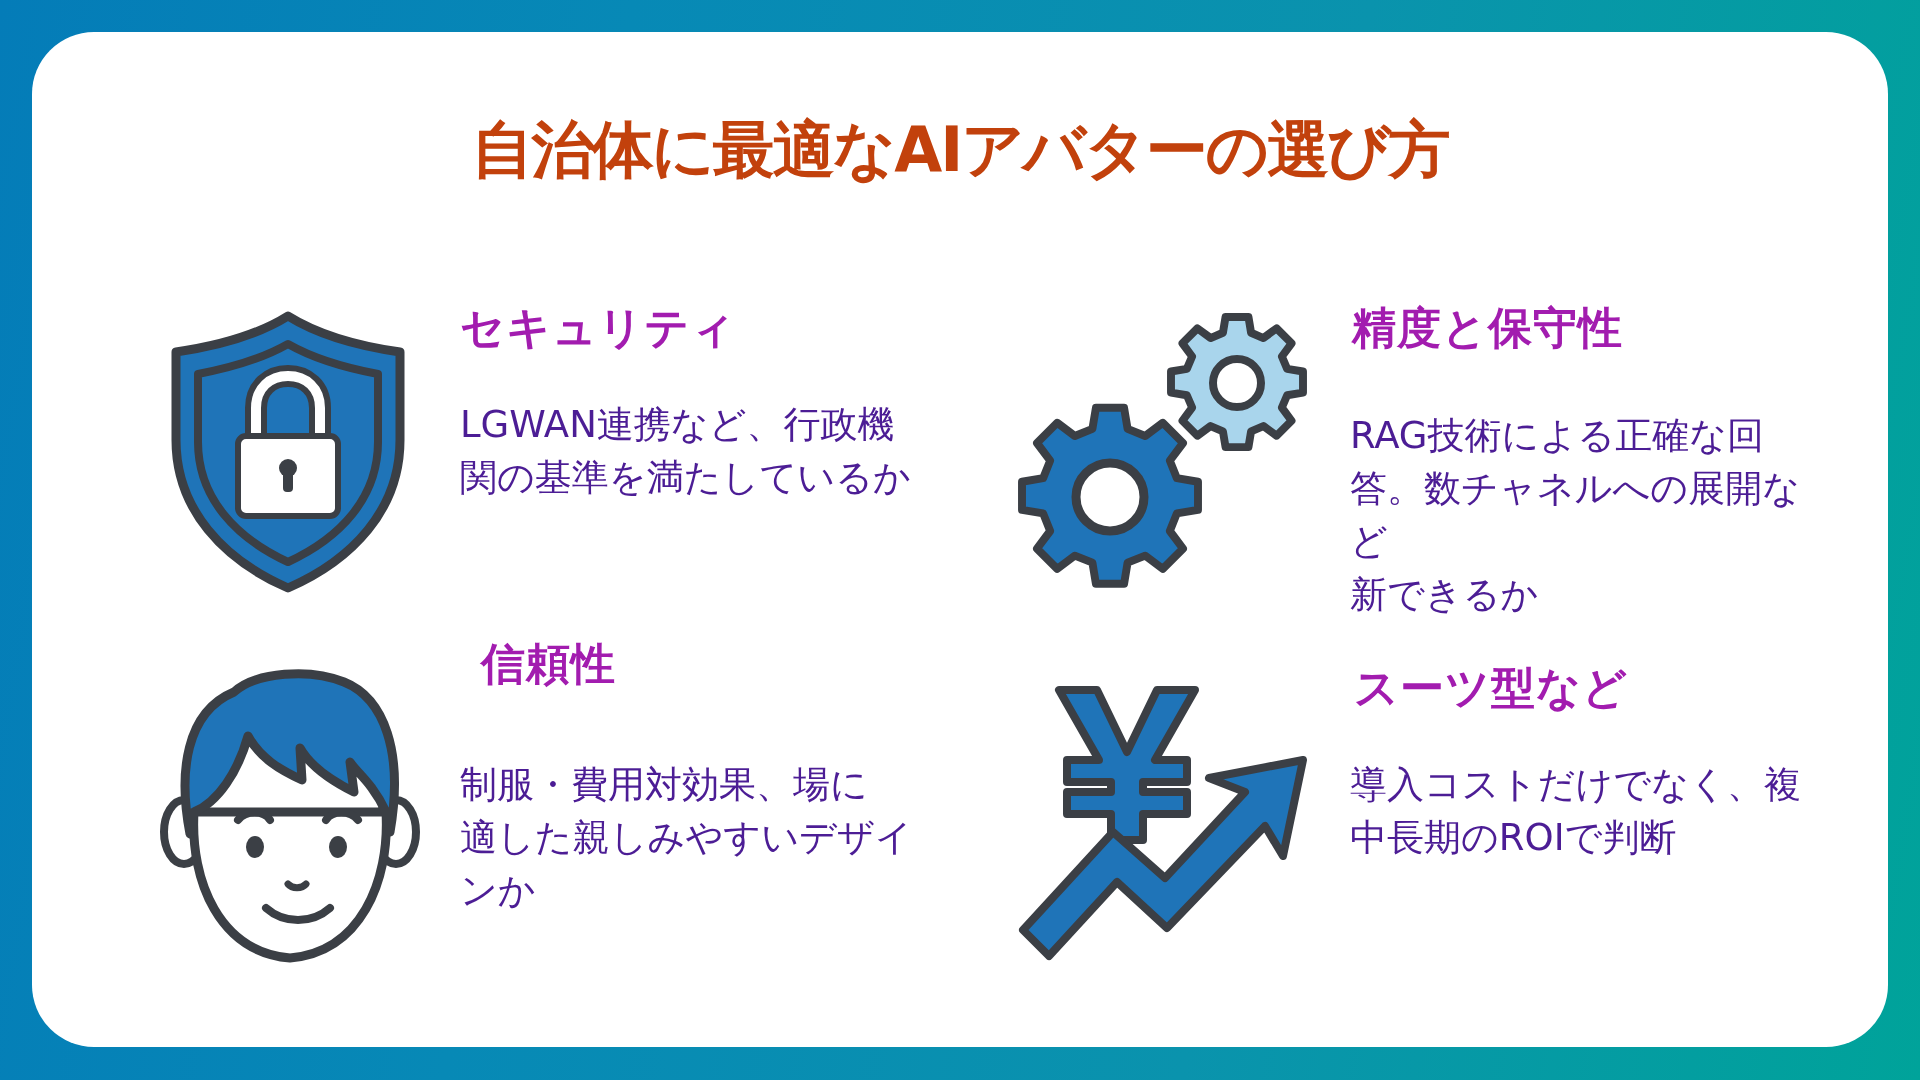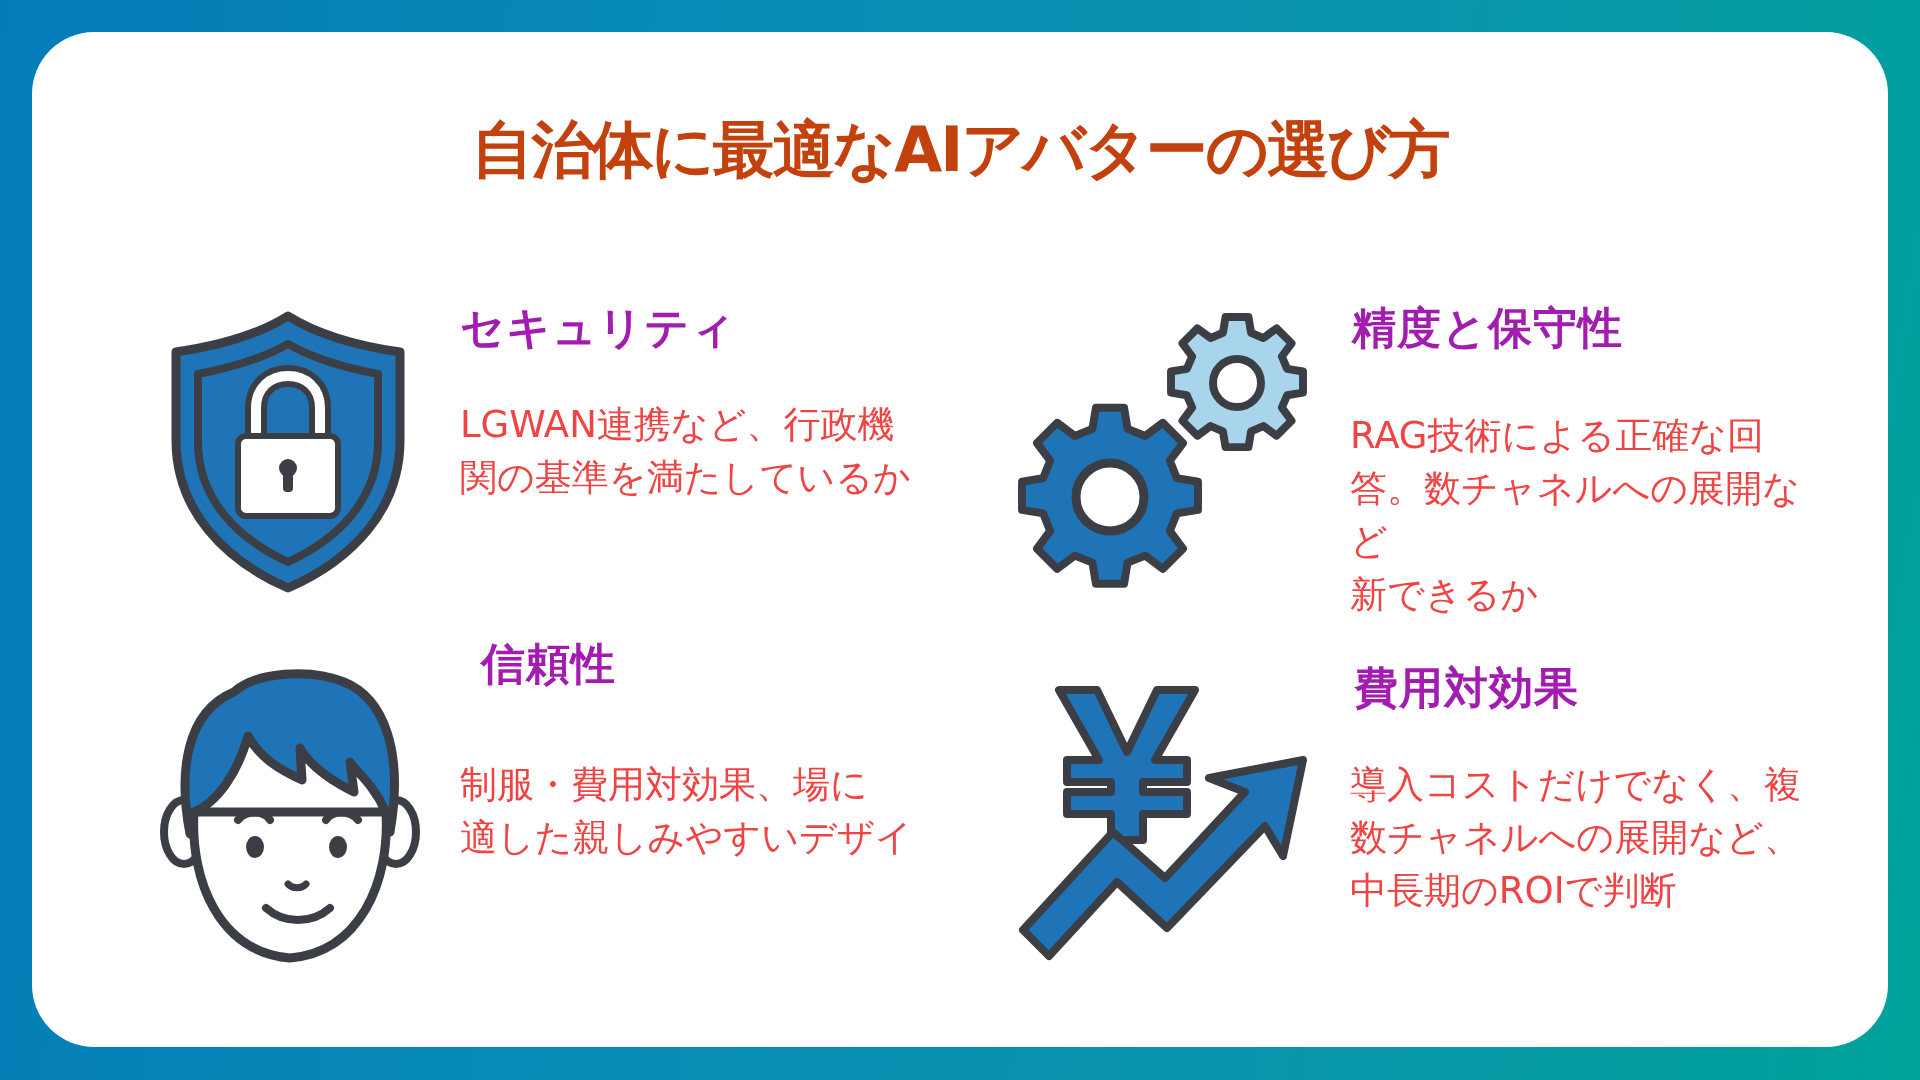--- a/index.html
+++ b/index.html
@@ -15,21 +15,21 @@
     .title {
       position: absolute; left: 0; width: 1920px; top: 108px; text-align: center;
       font-size: 62px; font-weight: bold; color: #c2410c; letter-spacing: -2px;
       line-height: 84px; white-space: nowrap;
     }
     .feature-heading {
       position: absolute; font-size: 44px; font-weight: bold; color: #a21caf;
       line-height: 56px; white-space: nowrap; letter-spacing: 1px;
     }
     .feature-body {
-      position: absolute; font-size: 37px; color: #ef4444; line-height: 53px;
+      position: absolute; font-size: 37px; color: #4c1d95; line-height: 53px;
       width: 480px; word-break: break-all;
     }
     .icon { position: absolute; }
   </style>
 </head>
 <body>
 
 <div class="card"></div>
 
 <div class="title">自治体に最適なAIアバターの選び方</div>
@@ -80,27 +80,27 @@
     <path d="M166 158 C172 148 190 148 198 158" fill="none" stroke="#3b3f45" stroke-width="8" stroke-linecap="round"></path>
     <ellipse cx="95" cy="185" rx="9" ry="11" fill="#3b3f45"></ellipse>
     <ellipse cx="178" cy="185" rx="9" ry="11" fill="#3b3f45"></ellipse>
     <path d="M128 222 C132 227 142 227 146 222" fill="none" stroke="#3b3f45" stroke-width="7" stroke-linecap="round"></path>
     <path d="M106 246 C124 262 152 262 170 246" fill="none" stroke="#3b3f45" stroke-width="8" stroke-linecap="round"></path>
   </svg>
   <div class="feature-heading" style="left:460px; top:636px;margin-left:21px;">信頼性</div>
   <div class="feature-body" style="left:460px; top:758px;">
     <div>制服・費用対効果、場に</div>
     <div>適した親しみやすいデザイ</div>
+    <div>ンか</div>
   </div>
 </div>
 
 <div>
   <svg class="icon" style="left:1015px; top:682px;" width="300" height="280" viewBox="0 0 300 280">
     <path d="M44 8 L82 8 L112 70 L142 8 L180 8 L140 78 L172 78 L172 100 L128 100 L128 110 L172 110 L172 132 L128 132 L128 158 L96 158 L96 132 L52 132 L52 110 L96 110 L96 100 L52 100 L52 78 L84 78 Z" fill="#1f74b8" stroke="#3b3f45" stroke-width="8" stroke-linejoin="round"></path>
     <path d="M8 248 L98 150 L150 196 L230 110 L194 96 L288 78 L268 174 L250 144 L152 246 L102 200 L34 274 Z" fill="#1f74b8" stroke="#3b3f45" stroke-width="8" stroke-linejoin="round"></path>
   </svg>
-  <div class="feature-heading" style="left:1354px; top:660px;">費用対効果</div>
+  <div class="feature-heading" style="left:1354px; top:660px;">スーツ型など</div>
   <div class="feature-body" style="left:1350px; top:758px;">
     <div>導入コストだけでなく、複</div>
-    <div>数チャネルへの展開など、</div>
     <div>中長期のROIで判断</div>
   </div>
 </div>
 
 </body></html>

